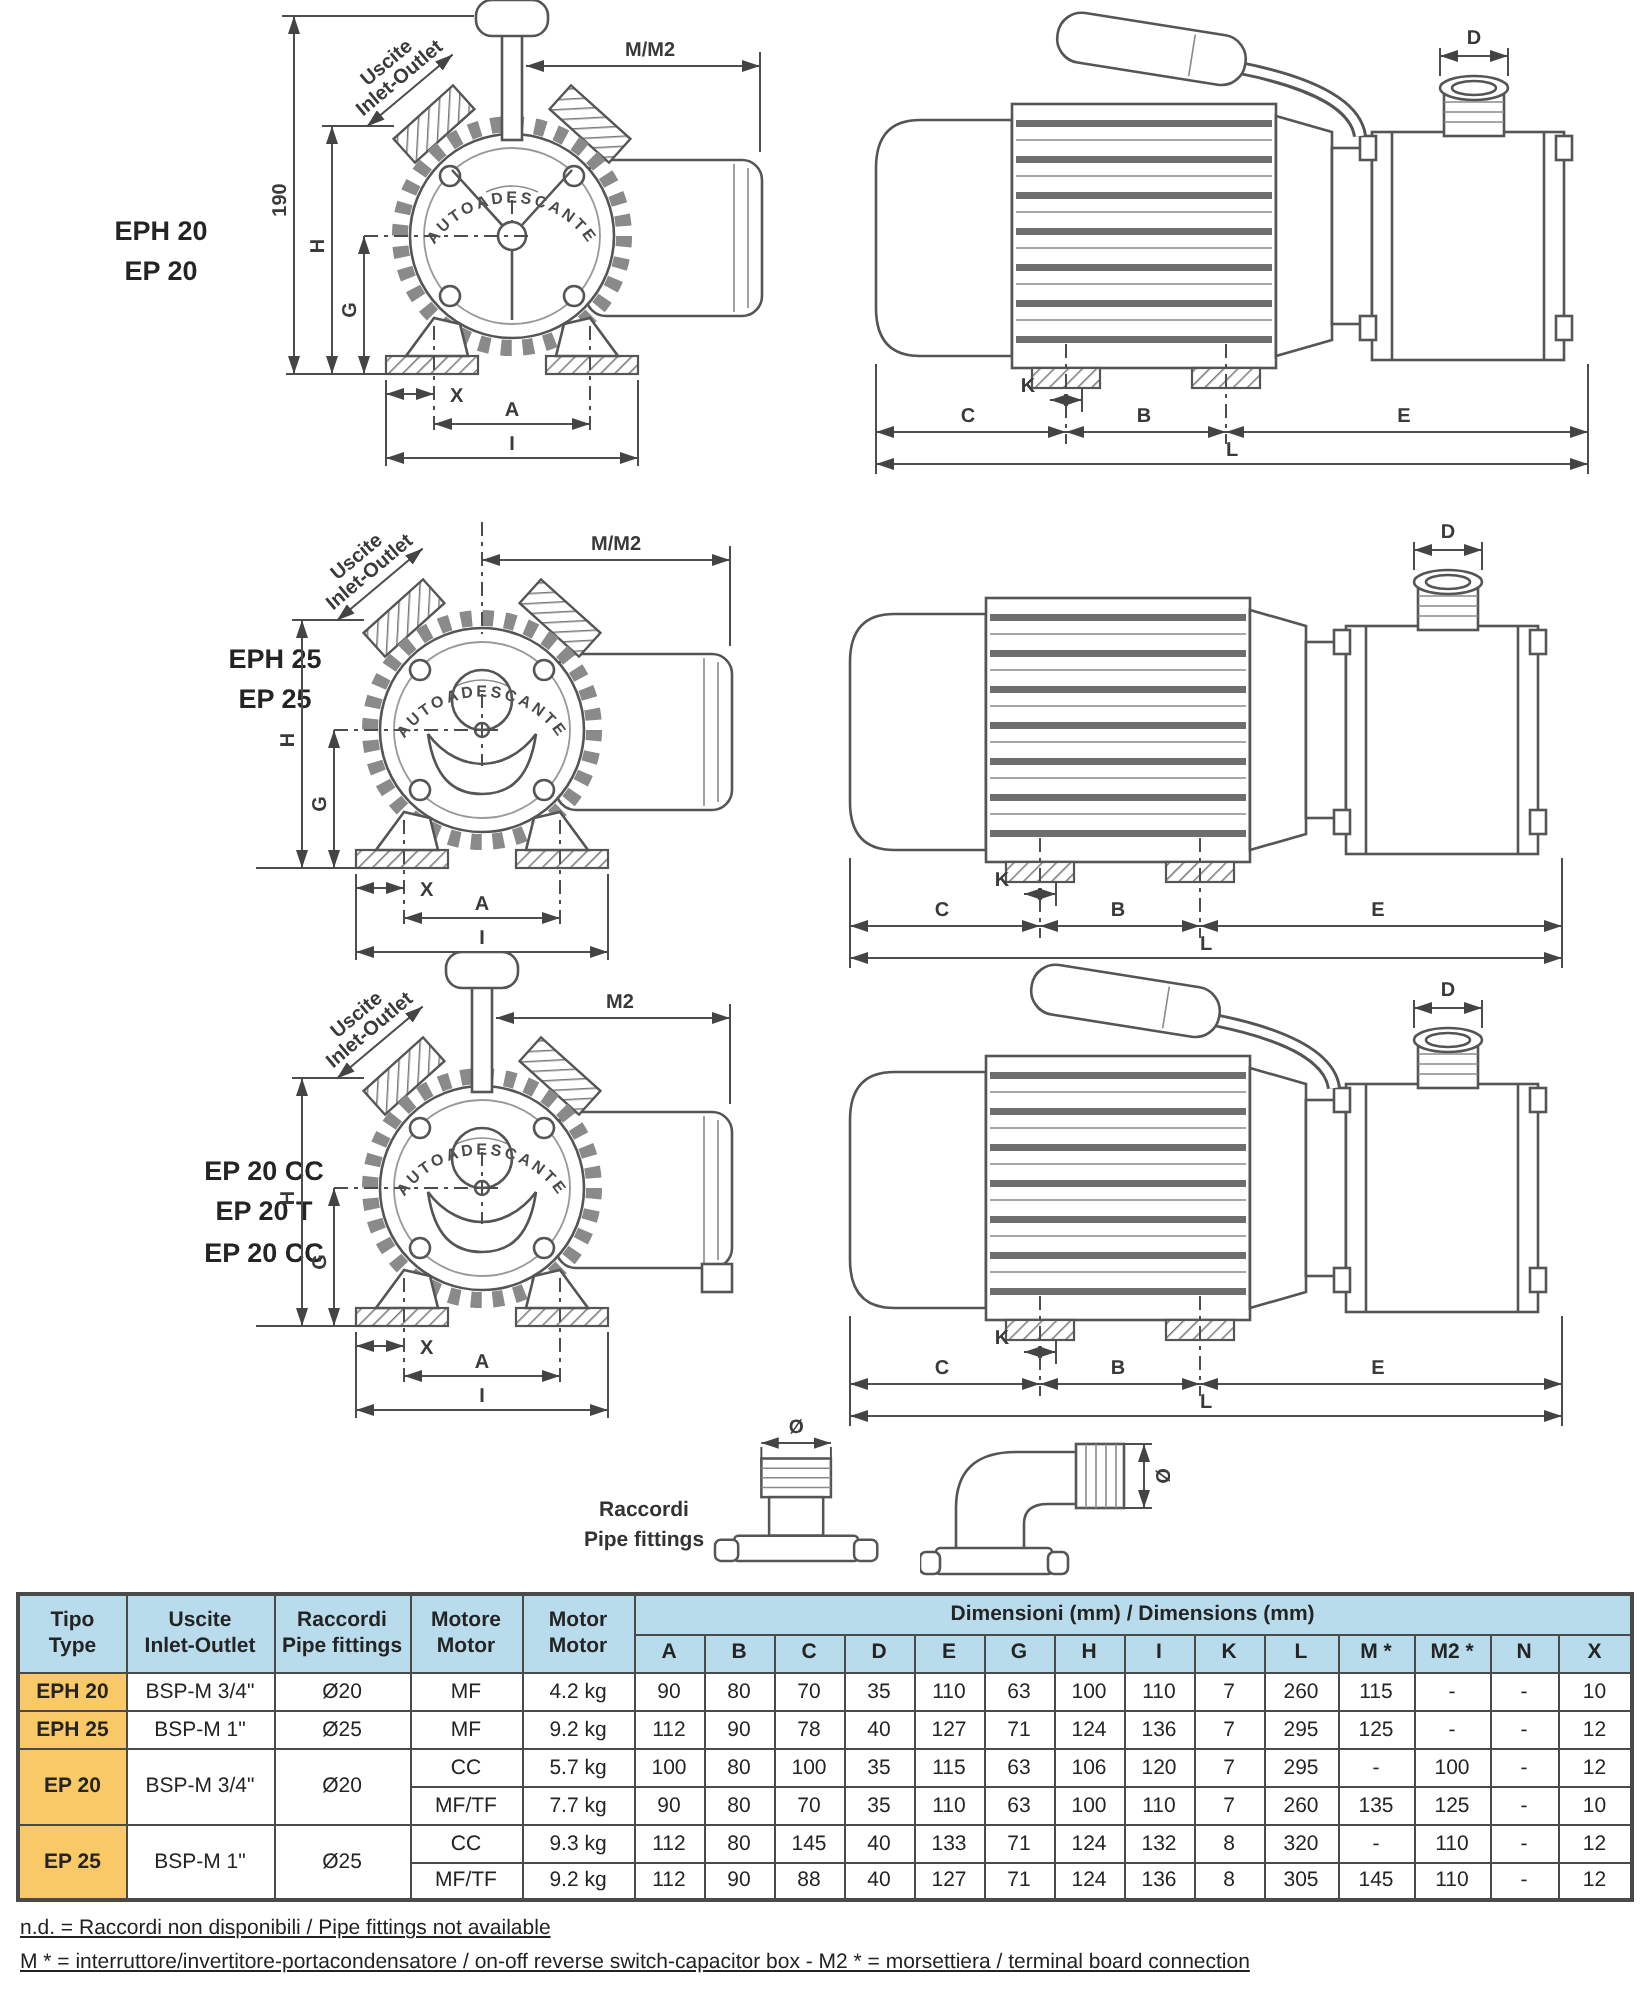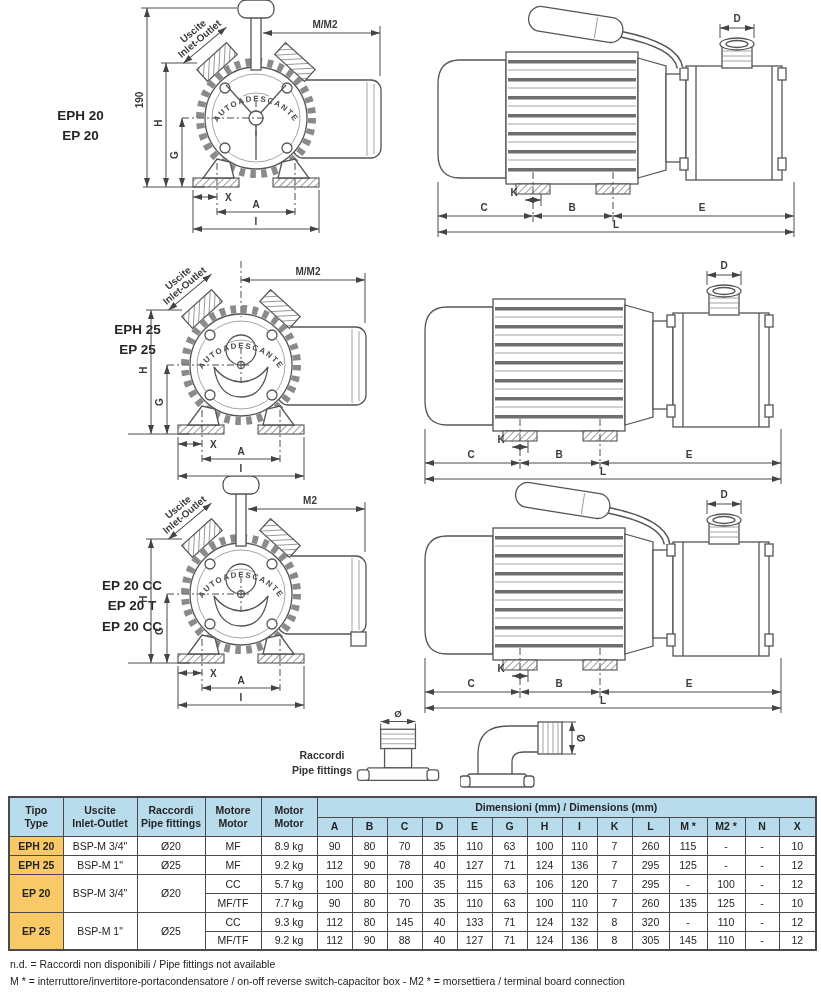--- a/index.html
+++ b/index.html
@@ -16,21 +16,21 @@
   .thin { stroke:#8a8a8a; stroke-width:0.8; fill:none; }
   .dim { stroke:#4d4d4d; stroke-width:1; fill:none; }
   .cl { stroke-dasharray:7 3 2 3; }
   .fit-label { font-weight:bold; font-size:10.5px; color:#333; text-align:center; line-height:1.4; }
   table.spec { border-collapse:collapse; width:807px; text-align:center; color:#242424; table-layout:fixed; }
   .spec th, .spec td { border:1px solid var(--border); padding:0 1px; overflow:hidden; }
   .spec th { background:var(--header_bg); font-weight:bold; font-size:10.5px; line-height:1.2;margin-top:30px; }
   .spec td { height:19px; font-size:10.5px; background:#fff; }
   .spec td.model { background:var(--model_bg); font-weight:bold; }
   .spec { border:2px solid var(--border); }
-  .notes { font-size:10.5px; color:#222; line-height:1.6; }
+  .notes { font-size:10.5px; color:#222; line-height:1.6;text-decoration:underline; }
 </style>
 </head>
 <body>
 
 <svg width="0" height="0" style="position:absolute" aria-hidden="true">
   <defs>
     <marker id="mE" markerWidth="10" markerHeight="8" refX="9" refY="3" orient="auto" markerUnits="userSpaceOnUse">
         <path d="M0,0 L9,3 L0,6 Z" fill="#444"></path>
       </marker>
     <marker id="mS" markerWidth="10" markerHeight="8" refX="0" refY="3" orient="auto" markerUnits="userSpaceOnUse">
@@ -314,21 +314,21 @@
       <th>N</th>
       <th>X</th>
     </tr>
   </thead>
   <tbody>
     <tr>
       <td class="model">EPH 20</td>
       <td>BSP-M 3/4"</td>
       <td>Ø20</td>
       <td>MF</td>
-      <td>8.9 kg</td>
+      <td>4.2 kg</td>
       <td>90</td>
         <td>80</td>
         <td>70</td>
         <td>35</td>
         <td>110</td>
         <td>63</td>
         <td>100</td>
         <td>110</td>
         <td>7</td>
         <td>260</td>

